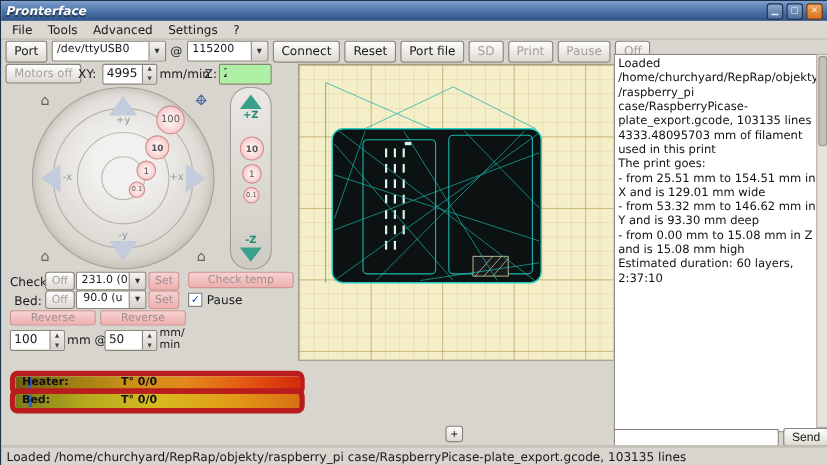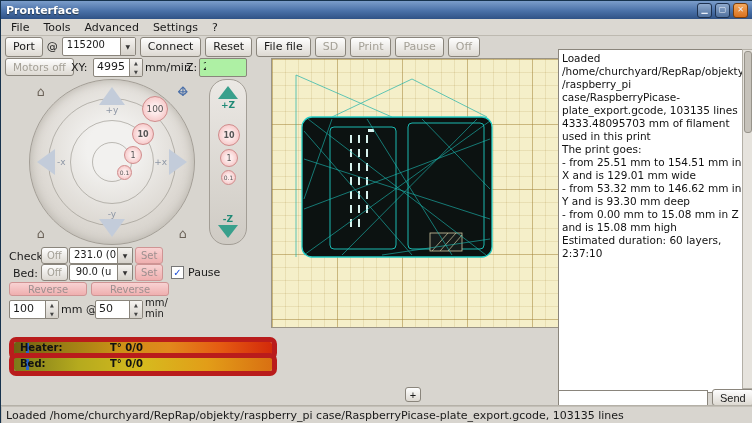--- a/index.html
+++ b/index.html
@@ -3,21 +3,21 @@
 <meta charset="utf-8">
 <style>
   html,body{margin:0;padding:0;background:#4a4a4a;}
   body{font-family:"DejaVu Sans",sans-serif;}
   #window{position:relative;width:752px;height:423px;background:#d8d5cf;border:1px solid #16324d;overflow:hidden;font-size:11px;color:#1a1a1a;}
 
   
   .titlebar{position:absolute;left:0;top:0;right:0;height:18px;
     background:linear-gradient(180deg,#7b9dcb 0%,#4a71a8 55%,#2f5286 100%);
     display:flex;align-items:center;padding:0 5px;color:#fff;}
-  .title-text{font-weight:bold;font-size:11px;flex:1;text-shadow:0 1px 1px #234;}
+  .title-text{font-weight:bold;font-size:11px;flex:1;text-shadow:0 1px 1px #234;font-style:italic;}
   .winbtn{width:13px;height:13px;border-radius:3px;margin-left:3px;border:1px solid #1e3250;
     display:flex;align-items:center;justify-content:center;font-size:8px;color:#e8eef8;line-height:8px;}
   .winbtn.minb,.winbtn.maxb{background:linear-gradient(#8ea9cd,#50719e);}
   .winbtn.closeb{background:linear-gradient(#f4a95e,#d9711f);border-color:#7a3d08;}
 
   
   .menubar{position:absolute;left:0;top:18px;right:0;height:16px;background:#dbd8d2;
     border-bottom:1px solid #bdb9b0;display:flex;align-items:center;padding:0 3px;}
   .menu-item{padding:0 7px;font-size:11px;}
   .toolbar{position:absolute;left:0;top:34px;right:0;height:23px;display:flex;align-items:center;gap:4px;padding:0 4px;}
@@ -132,28 +132,32 @@
   <div class="menubar">
     <span class="menu-item">File</span>
     <span class="menu-item">Tools</span>
     <span class="menu-item">Advanced</span>
     <span class="menu-item">Settings</span>
     <span class="menu-item">?</span>
   </div>
 
   <div class="toolbar">
     <span class="btn">Port</span>
+    <span class="combo" style="width:102px;">
+      <span class="combo-val">/dev/ttyUSB0</span>
+      <span class="combo-arrow">▼</span>
+    </span>
     <span class="lbl" style="position:static;">@</span>
     <span class="combo" style="width:72px;">
       <span class="combo-val">115200</span>
       <span class="combo-arrow">▼</span>
     </span>
     <span class="btn">Connect</span>
     <span class="btn">Reset</span>
-    <span class="btn">File file</span>
+    <span class="btn">Port file</span>
     <span class="btn disabled">SD</span>
     <span class="btn disabled">Print</span>
     <span class="btn disabled">Pause</span>
     <span class="btn disabled">Off</span>
   </div>
 
   <div id="left-panel">
 
     <span class="btn disabled abs" style="left:4px;top:1px;height:16px;font-size:10.5px;">Motors off</span>
     <span class="lbl" style="left:70px;top:4px;">XY:</span>
@@ -230,20 +234,21 @@
       </div>
     </div>
 
     <span class="lbl" style="left:8px;top:193px;">Check:</span>
     <span class="btn disabled abs" style="left:40px;top:190px;height:15px;font-size:10px;padding:0 5px;">Off</span>
     <span class="combo abs" style="left:68px;top:190px;width:62px;height:15px;">
       <span class="combo-val">231.0 (0</span>
       <span class="combo-arrow">▼</span>
     </span>
     <span class="btn pink abs" style="left:134px;top:190px;height:15px;font-size:10px;padding:0 5px;">Set</span>
+    <span class="btn pink abs" style="left:170px;top:190px;width:96px;height:15px;font-size:10px;box-sizing:border-box;">Check temp</span>
 
     <span class="lbl" style="left:12px;top:210px;">Bed:</span>
     <span class="btn disabled abs" style="left:40px;top:207px;height:15px;font-size:10px;padding:0 5px;">Off</span>
     <span class="combo abs" style="left:68px;top:207px;width:62px;height:15px;text-align:center;">
       <span class="combo-val">90.0 (u</span>
       <span class="combo-arrow">▼</span>
     </span>
     <span class="btn pink abs" style="left:134px;top:207px;height:15px;font-size:10px;padding:0 5px;">Set</span>
     <span class="checkbox" style="left:170px;top:209px;">
       <span class="cb-box">✓</span>

